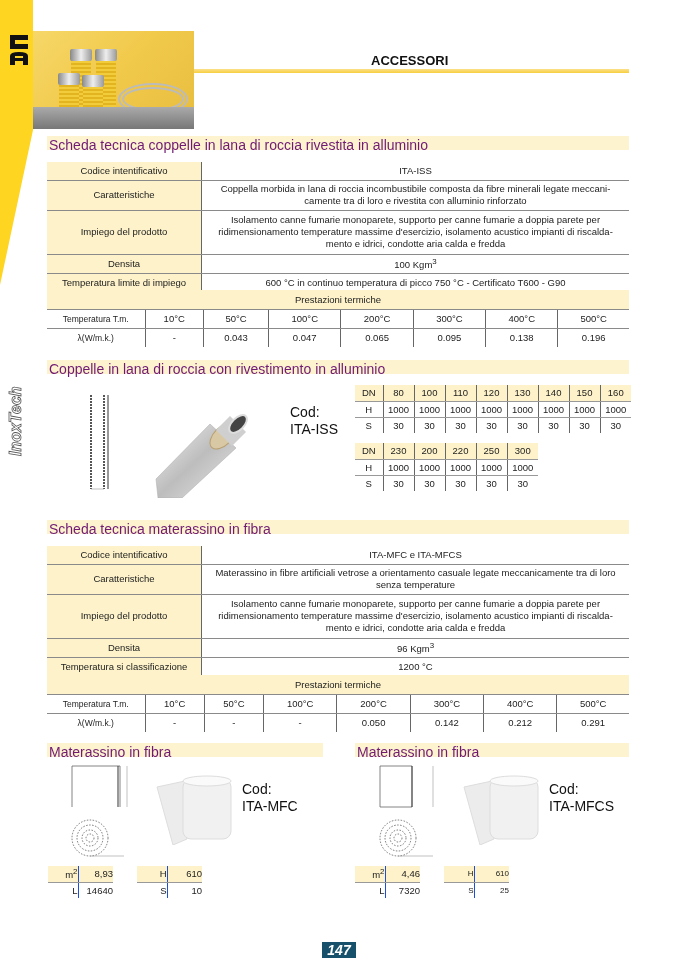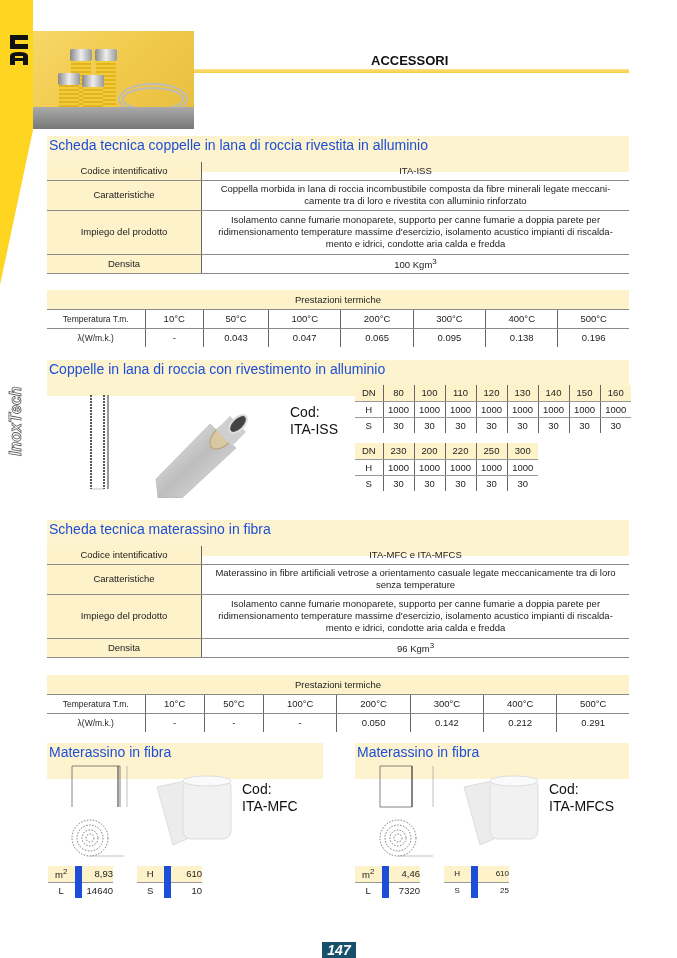--- a/index.html
+++ b/index.html
@@ -12,41 +12,41 @@
   .hero { position: absolute; left: 33px; top: 31px; width: 161px; height: 98px;
           background: linear-gradient(135deg, #f6d768 0%, #f1c94a 50%, #e8bd3f 100%); overflow: hidden; }
   .hero .floor { position: absolute; left: 0; bottom: 0; width: 100%; height: 22px; background: linear-gradient(#aaa,#777); }
   .hero .pipe { position: absolute; width: 20px; border-radius: 3px; background: repeating-linear-gradient(0deg, #e2b420 0 2px, #f2cc3a 2px 4px); }
   .hero .cap { position: absolute; width: 22px; height: 12px; background: linear-gradient(90deg,#888,#eee,#999); border-radius: 2px; }
   .hero .coil { position: absolute; left: 85px; top: 52px; width: 70px; height: 32px; border-radius: 50%;
                 border: 6px double #bbb; }
   .hdr-title { position: absolute; left: 371px; top: 53px; font-size: 13px; font-weight: bold; color: #111; }
   .hdr-line { position: absolute; left: 194px; top: 69px; width: 435px; height: 4px;
               background: linear-gradient(#fbe08a, #f7cf3e); }
-  .sec-title { position: absolute; height: 36px; background: #fdf3cf; font-size: 14px; color: #1d4ed8; padding-left: 2px; line-height: 18px; }
+  .sec-title { position: absolute; height: 14px; background: #fdf3cf; font-size: 14px; color: #701a75; padding-left: 2px; line-height: 18px; }
   table.spec { position: absolute; border-collapse: collapse; font-size: 9.5px; }
   table.spec td { border-bottom: 1px solid #8a8a8a; text-align: center; vertical-align: middle; padding: 1px 4px; line-height: 12px; }
   table.spec td.lab { background: #fdf2c9; border-right: 1px solid #666; width: 154px; }
   table.spec td.val { width: 426px; }
   table.perf { position: absolute; border-collapse: collapse; font-size: 9.5px; }
   table.perf td { text-align: center; height: 19px; border-right: 1px solid #666; margin-left: 38px; }
   table.perf td:last-child { border-right: none; }
   table.perf tr.phead td { background: #fdf2c9; border-right: none; border-bottom: 1px solid #8a8a8a; }
   table.perf tr.temps td { border-bottom: 1px solid #8a8a8a; text-align: center; }
   table.perf td.first { font-size: 8.5px; width: 98px; }
   table.dim { position: absolute; border-collapse: collapse; font-size: 9.5px; }
   table.dim td { text-align: center; height: 16px; width: 31px; border-right: 1px solid #666; }
   table.dim td:last-child { border-right: none; }
   table.dim tr.dn td { background: #fdf2c9; border-bottom: 1px solid #999; }
   table.dim tr.h td { border-bottom: 1px solid #999; }
   table.dim td.k { width: 28px; }
   .cod { position: absolute; font-size: 14px; line-height: 17px; color: #111; }
   table.small { position: absolute; border-collapse: collapse; font-size: 9.5px; }
   table.small td { height: 16px; text-align: center; }
-  table.small td.k { width: 30px; border-right: 7px solid #1d4ed8; }
+  table.small td.k { width: 30px; border-right: 1px solid #1d4ed8; text-align: right; }
   table.small td.v { width: 35px; text-align: right; padding-left: 4px; }
   table.small tr.r1 td { background: #fdf2c9; border-bottom: 1px solid #999; }
   .gap { background: #fff !important; border: none !important; width: 24px !important; }
   .pageno { position: absolute; left: 322px; top: 942px; width: 34px; height: 16px; background: #16506a; color: #fff;
             font-weight: bold; font-style: italic; font-size: 14px; text-align: center; line-height: 16px; }
   .tube { position: absolute; left: 150px; top: 394px; width: 110px; height: 104px; }
   .roll { position: absolute; width: 80px; height: 72px; }
 </style>
 </head>
 <body>
@@ -90,20 +90,24 @@
         <td class="val">Coppella morbida in lana di roccia incombustibile composta da fibre minerali legate meccani-camente tra di loro e rivestita con alluminio rinforzato</td>
       </tr>
   <tr style="height:44px;">
         <td class="lab">Impiego del prodotto</td>
         <td class="val">Isolamento canne fumarie monoparete, supporto per canne fumarie a doppia parete per ridimensionamento temperature massime d'esercizio, isolamento acustico impianti di riscalda-mento e idrici, condotte aria calda e fredda</td>
       </tr>
   <tr style="height:19px;">
         <td class="lab">Densita</td>
         <td class="val"><span>100 Kgm</span><sup>3</sup></td>
       </tr>
+  <tr style="height:19px;">
+        <td class="lab">Temperatura limite di impiego</td>
+        <td class="val">600 °C in continuo temperatura di picco 750 °C  - Certificato T600 - G90</td>
+      </tr>
 </tbody>
   </table>
 <table class="perf" style="left:47px;top:290px;width:582px;">
   <tbody>
       <tr class="phead">
         <td colspan="8">Prestazioni termiche</td>
       </tr>
   <tr class="temps">
     <td class="first">Temperatura T.m.</td>
     <td>10°C</td>
@@ -230,20 +234,24 @@
         <td class="lab">Caratteristiche</td>
         <td class="val">Materassino in fibre artificiali vetrose a orientamento casuale legate meccanicamente tra di loro senza temperature</td>
       </tr>
   <tr style="height:44px;">
         <td class="lab">Impiego del prodotto</td>
         <td class="val">Isolamento canne fumarie monoparete, supporto per canne fumarie a doppia parete per ridimensionamento temperature massime d'esercizio, isolamento acustico impianti di riscalda-mento e idrici, condotte aria calda e fredda</td>
       </tr>
   <tr style="height:19px;">
         <td class="lab">Densita</td>
         <td class="val"><span>96 Kgm</span><sup>3</sup></td>
+      </tr>
+  <tr style="height:19px;">
+        <td class="lab">Temperatura si classificazione</td>
+        <td class="val">1200 °C</td>
       </tr>
 </tbody>
   </table>
 <table class="perf" style="left:47px;top:675px;width:582px;">
   <tbody>
       <tr class="phead">
         <td colspan="8">Prestazioni termiche</td>
       </tr>
   <tr class="temps">
     <td class="first">Temperatura T.m.</td>

